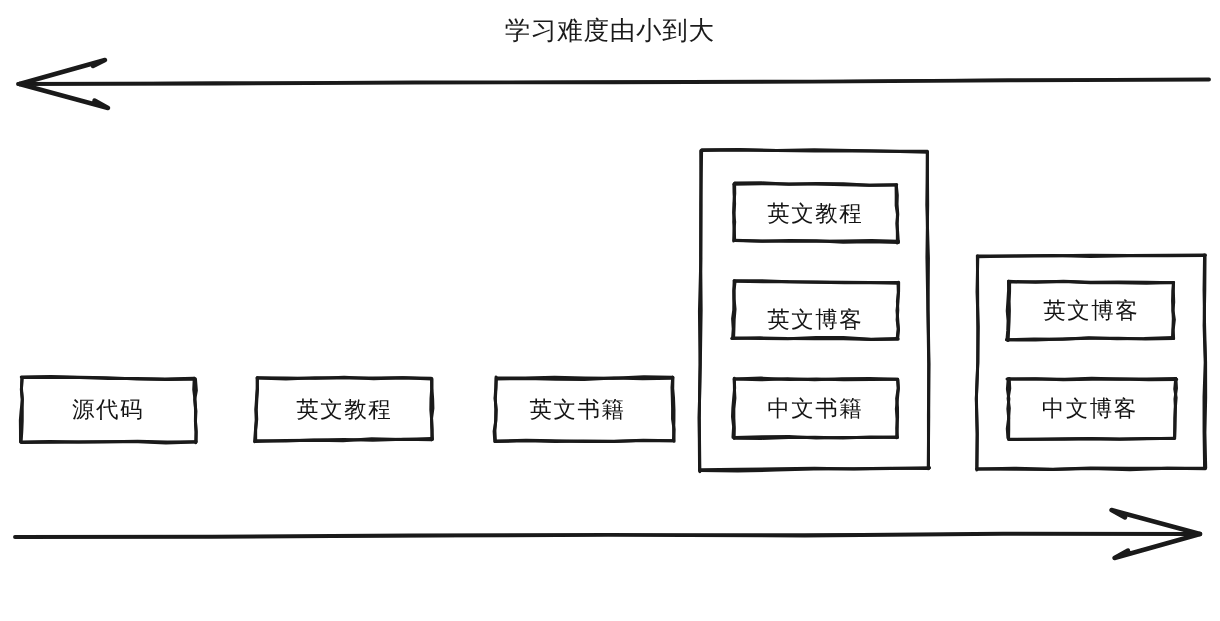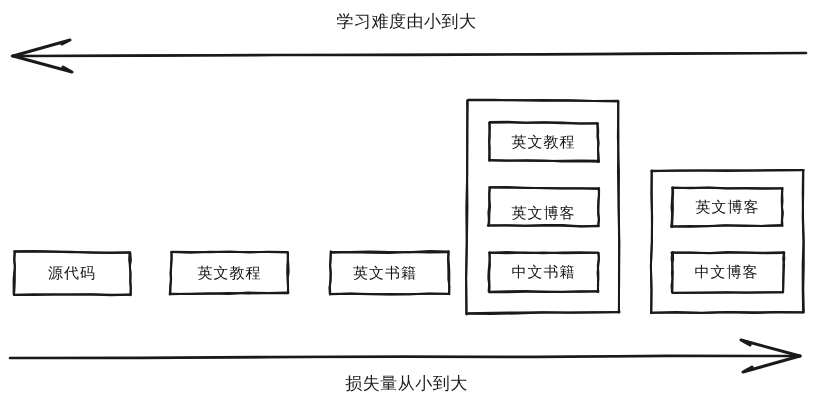--- a/index.html
+++ b/index.html
@@ -158,21 +158,20 @@
       <path d="M 672.13 252.60 L 690.88 252.66 L 709.91 252.89 L 727.85 252.11 L 746.45 252.61 L 764.64 252.72 L 783.80 252.36" fill="none" stroke="#1a1a1a" stroke-width="2" stroke-linecap="round" stroke-linejoin="round"></path>
       <path d="M 783.80 252.36 L 783.17 259.38 L 784.10 265.16 L 783.51 272.46 L 783.45 278.78 L 783.19 285.58 L 783.12 292.22" fill="none" stroke="#1a1a1a" stroke-width="2" stroke-linecap="round" stroke-linejoin="round"></path>
       <path d="M 783.12 292.22 L 764.29 292.47 L 746.24 292.62 L 727.89 292.48 L 709.56 292.79 L 690.31 292.87 L 672.38 292.79" fill="none" stroke="#1a1a1a" stroke-width="2" stroke-linecap="round" stroke-linejoin="round"></path>
       <path d="M 672.38 292.79 L 672.50 286.02 L 672.49 278.86 L 671.90 272.54 L 672.60 265.96 L 671.60 259.43 L 672.13 252.60" fill="none" stroke="#1a1a1a" stroke-width="2" stroke-linecap="round" stroke-linejoin="round"></path>
       <path d="M 671.34 252.69 L 690.18 252.42 L 708.83 253.19 L 728.10 252.84 L 746.78 252.73 L 765.78 253.18 L 784.46 252.92" fill="none" stroke="#1a1a1a" stroke-width="2" stroke-linecap="round" stroke-linejoin="round"></path>
       <path d="M 783.94 252.45 L 784.31 258.79 L 783.30 266.01 L 783.59 271.64 L 783.21 278.85 L 783.28 285.11 L 783.06 291.54" fill="none" stroke="#1a1a1a" stroke-width="2" stroke-linecap="round" stroke-linejoin="round"></path>
       <path d="M 782.85 292.25 L 764.87 292.30 L 746.31 292.82 L 727.58 292.36 L 709.08 292.57 L 691.71 292.86 L 672.90 292.97" fill="none" stroke="#1a1a1a" stroke-width="2" stroke-linecap="round" stroke-linejoin="round"></path>
       <path d="M 671.94 291.99 L 671.52 285.80 L 672.40 279.16 L 672.88 272.09 L 672.06 265.61 L 673.16 259.05 L 672.82 252.34" fill="none" stroke="#1a1a1a" stroke-width="2" stroke-linecap="round" stroke-linejoin="round"></path>
     </svg>
 
-  <div class="axis-label" id="bottom-axis-label">损失量从小到大</div>
 
   <div id="nodes-layer">
       <div class="node-box" style="left: 14px; top: 252px; width: 116px; height: 42px;">
         <span>源代码</span>
       </div>
       <div class="node-box" style="left: 171px; top: 252px; width: 117px; height: 42px;">
         <span>英文教程</span>
       </div>
       <div class="node-box" style="left: 331px; top: 252px; width: 108px; height: 42px;">
         <span>英文书籍</span>

